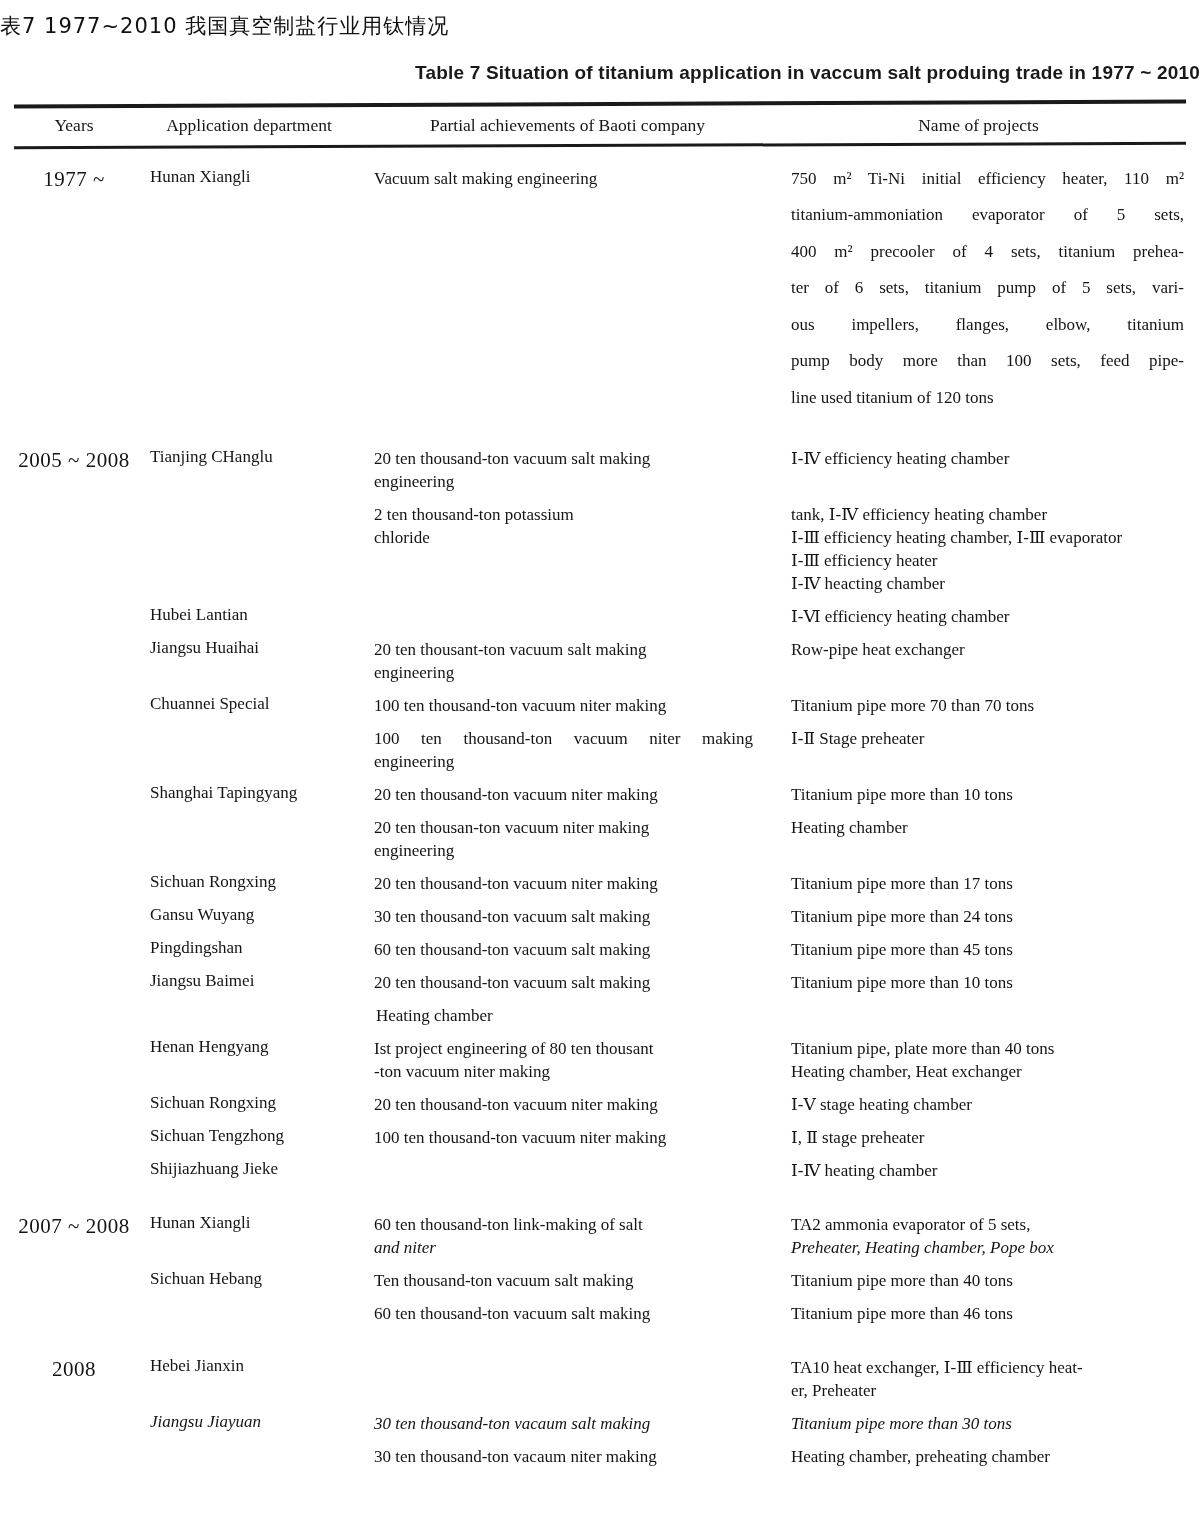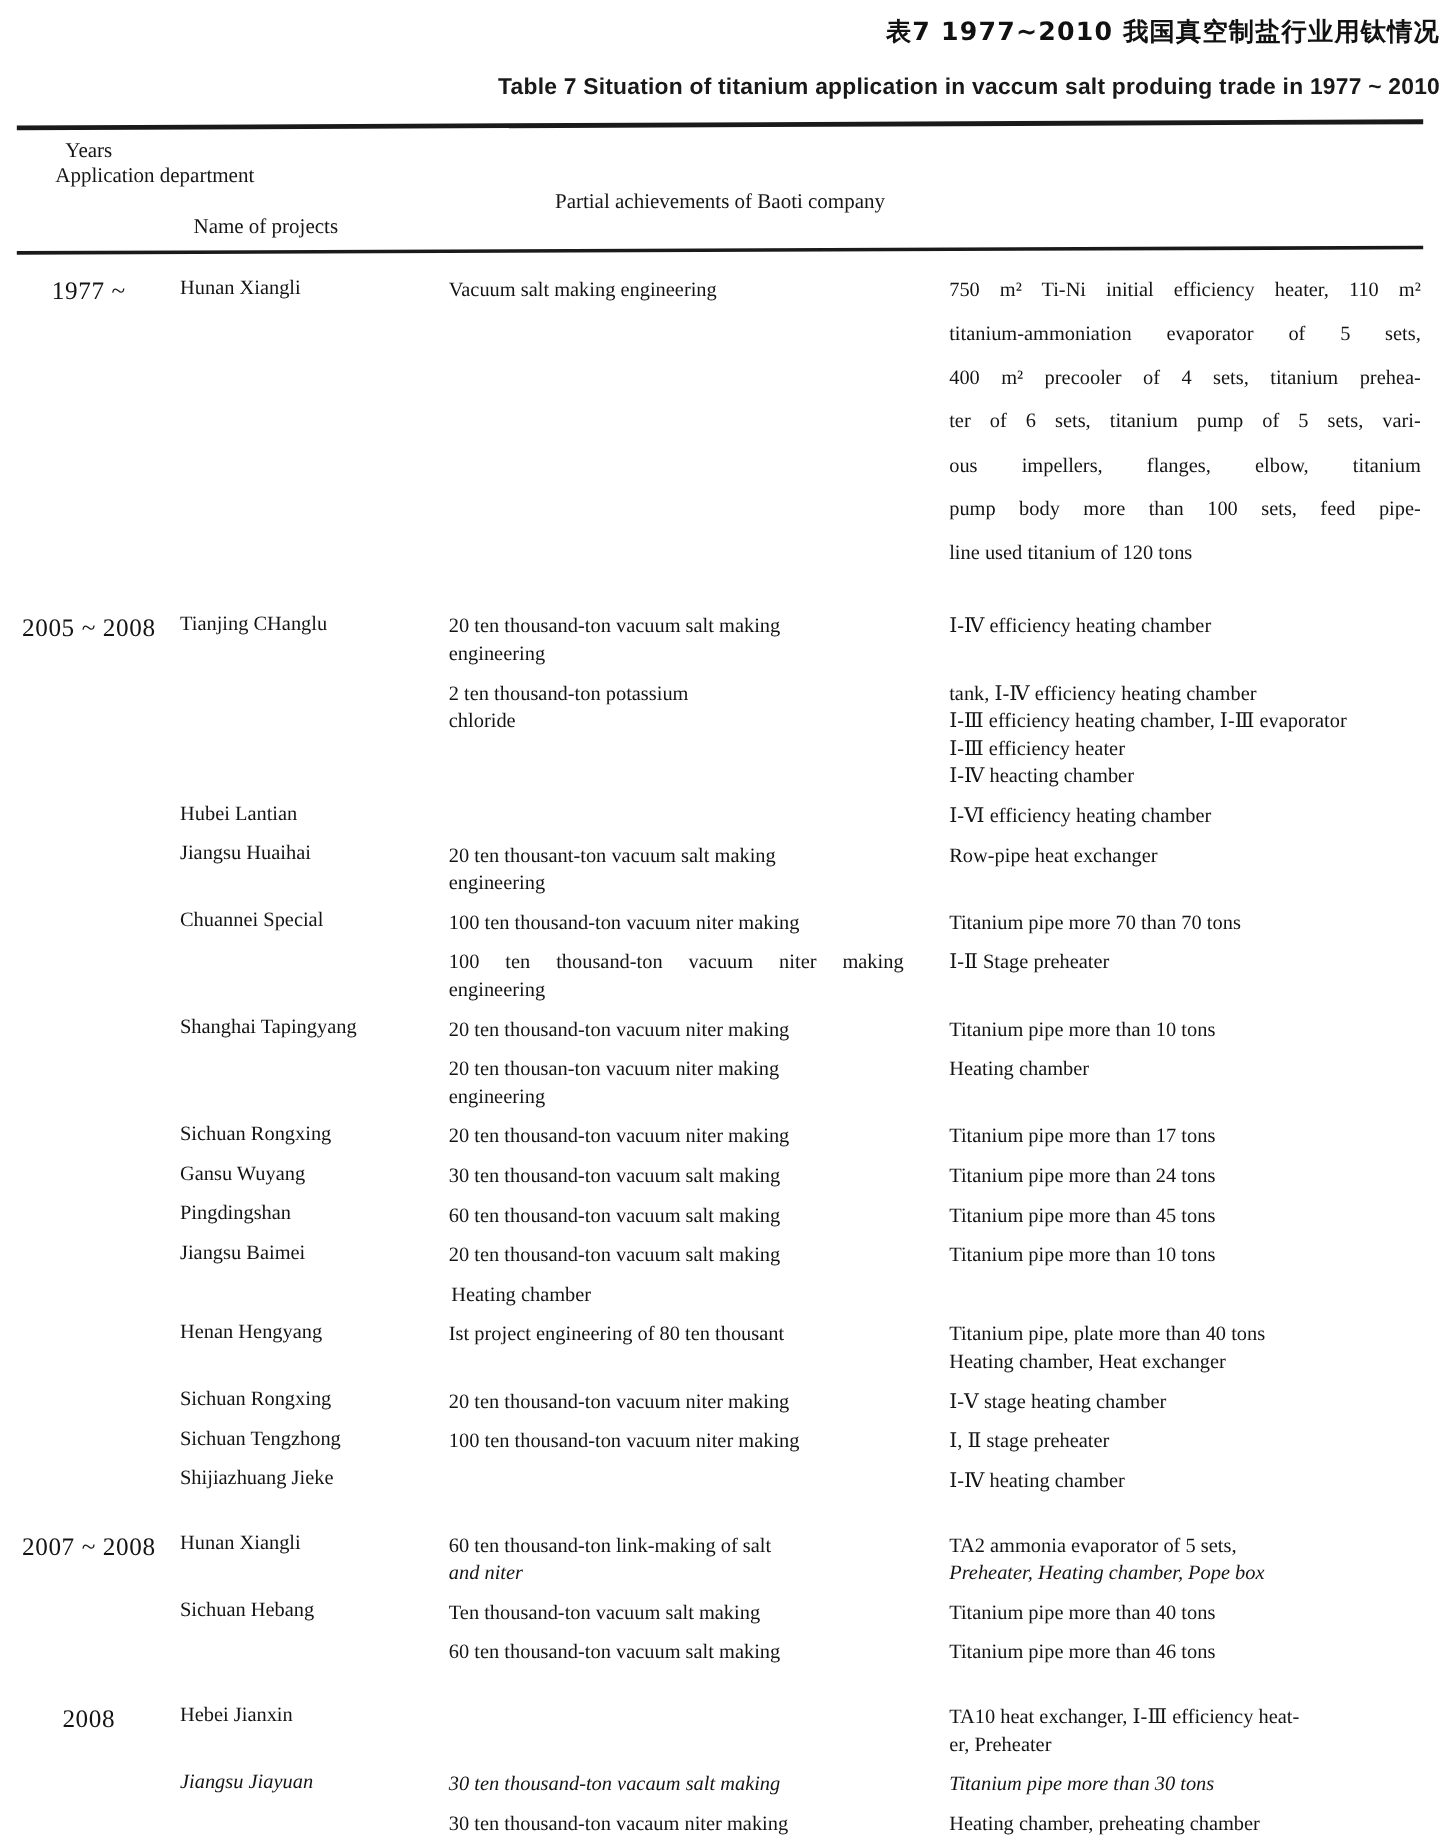--- a/index.html
+++ b/index.html
@@ -6,36 +6,36 @@
   body{
     width:1200px;min-height:1530px;
     font-family:"Liberation Serif","DejaVu Serif","DejaVu Sans",serif;
     color:#141414;
     -webkit-font-smoothing:antialiased;
   }
   .page{width:1200px;position:relative;padding-top:8px;}
 
   
   .title-cn{
-    text-align:right;font-family:"DejaVu Sans","Liberation Sans",sans-serif;
-    font-weight:700;font-size:21px;letter-spacing:1px;margin-top:4px;color:#111;
+    text-align:left;font-family:"DejaVu Sans","Liberation Sans",sans-serif;
+    font-weight:400;font-size:21px;letter-spacing:1px;margin-top:4px;color:#111;
   }
   .title-en{
     text-align:right;font-family:"Liberation Sans","DejaVu Sans",sans-serif;
     font-weight:700;font-size:19px;margin-top:22px;color:#191919;letter-spacing:.2px;
   }
 
   
   .rule{height:4px;background:#1a1a1a;margin:0 14px;}
   .rule.thin{height:2.6px;}
   .rule.top{margin-top:18px;transform:rotate(-0.25deg);}
   .rule.under-head{transform:rotate(-0.22deg);}
 
   
-  .head-row{display:flex;padding:9px 14px 8px 14px;font-size:17.5px;color:#161616;flex-direction:column;}
+  .head-row{display:flex;padding:9px 14px 8px 14px;font-size:17.5px;color:#161616;}
   .head-row .hc{text-align:center;}
   .hc.c1{width:120px;flex:none;}
   .hc.c2{width:230px;flex:none;}
   .hc.c3{width:415px;flex:none;}
   .hc.c4{flex:1;}
 
   
   .tbody{padding:14px 14px 6px 14px;font-size:17px;}
   .section{display:flex;margin-bottom:21px;}
   .col-years{width:120px;flex:none;text-align:center;font-size:21px;padding-top:1px;
@@ -256,20 +256,21 @@
                 </div>
               </div>
             </div>
           </div>
           <div class="group">
             <div class="col-dept">Henan Hengyang</div>
             <div class="group-items">
               <div class="item">
                 <div class="col-proj">
                   <div class="ln">Ist project engineering of 80 ten thousant</div>
+                  <div class="ln">-ton vacuum niter making</div>
                 </div>
                 <div class="col-achv">
                   <div class="ln">Titanium pipe,  plate more than 40 tons</div>
                   <div class="ln">Heating chamber,  Heat exchanger</div>
                 </div>
               </div>
             </div>
           </div>
           <div class="group">
             <div class="col-dept">Sichuan Rongxing</div>

